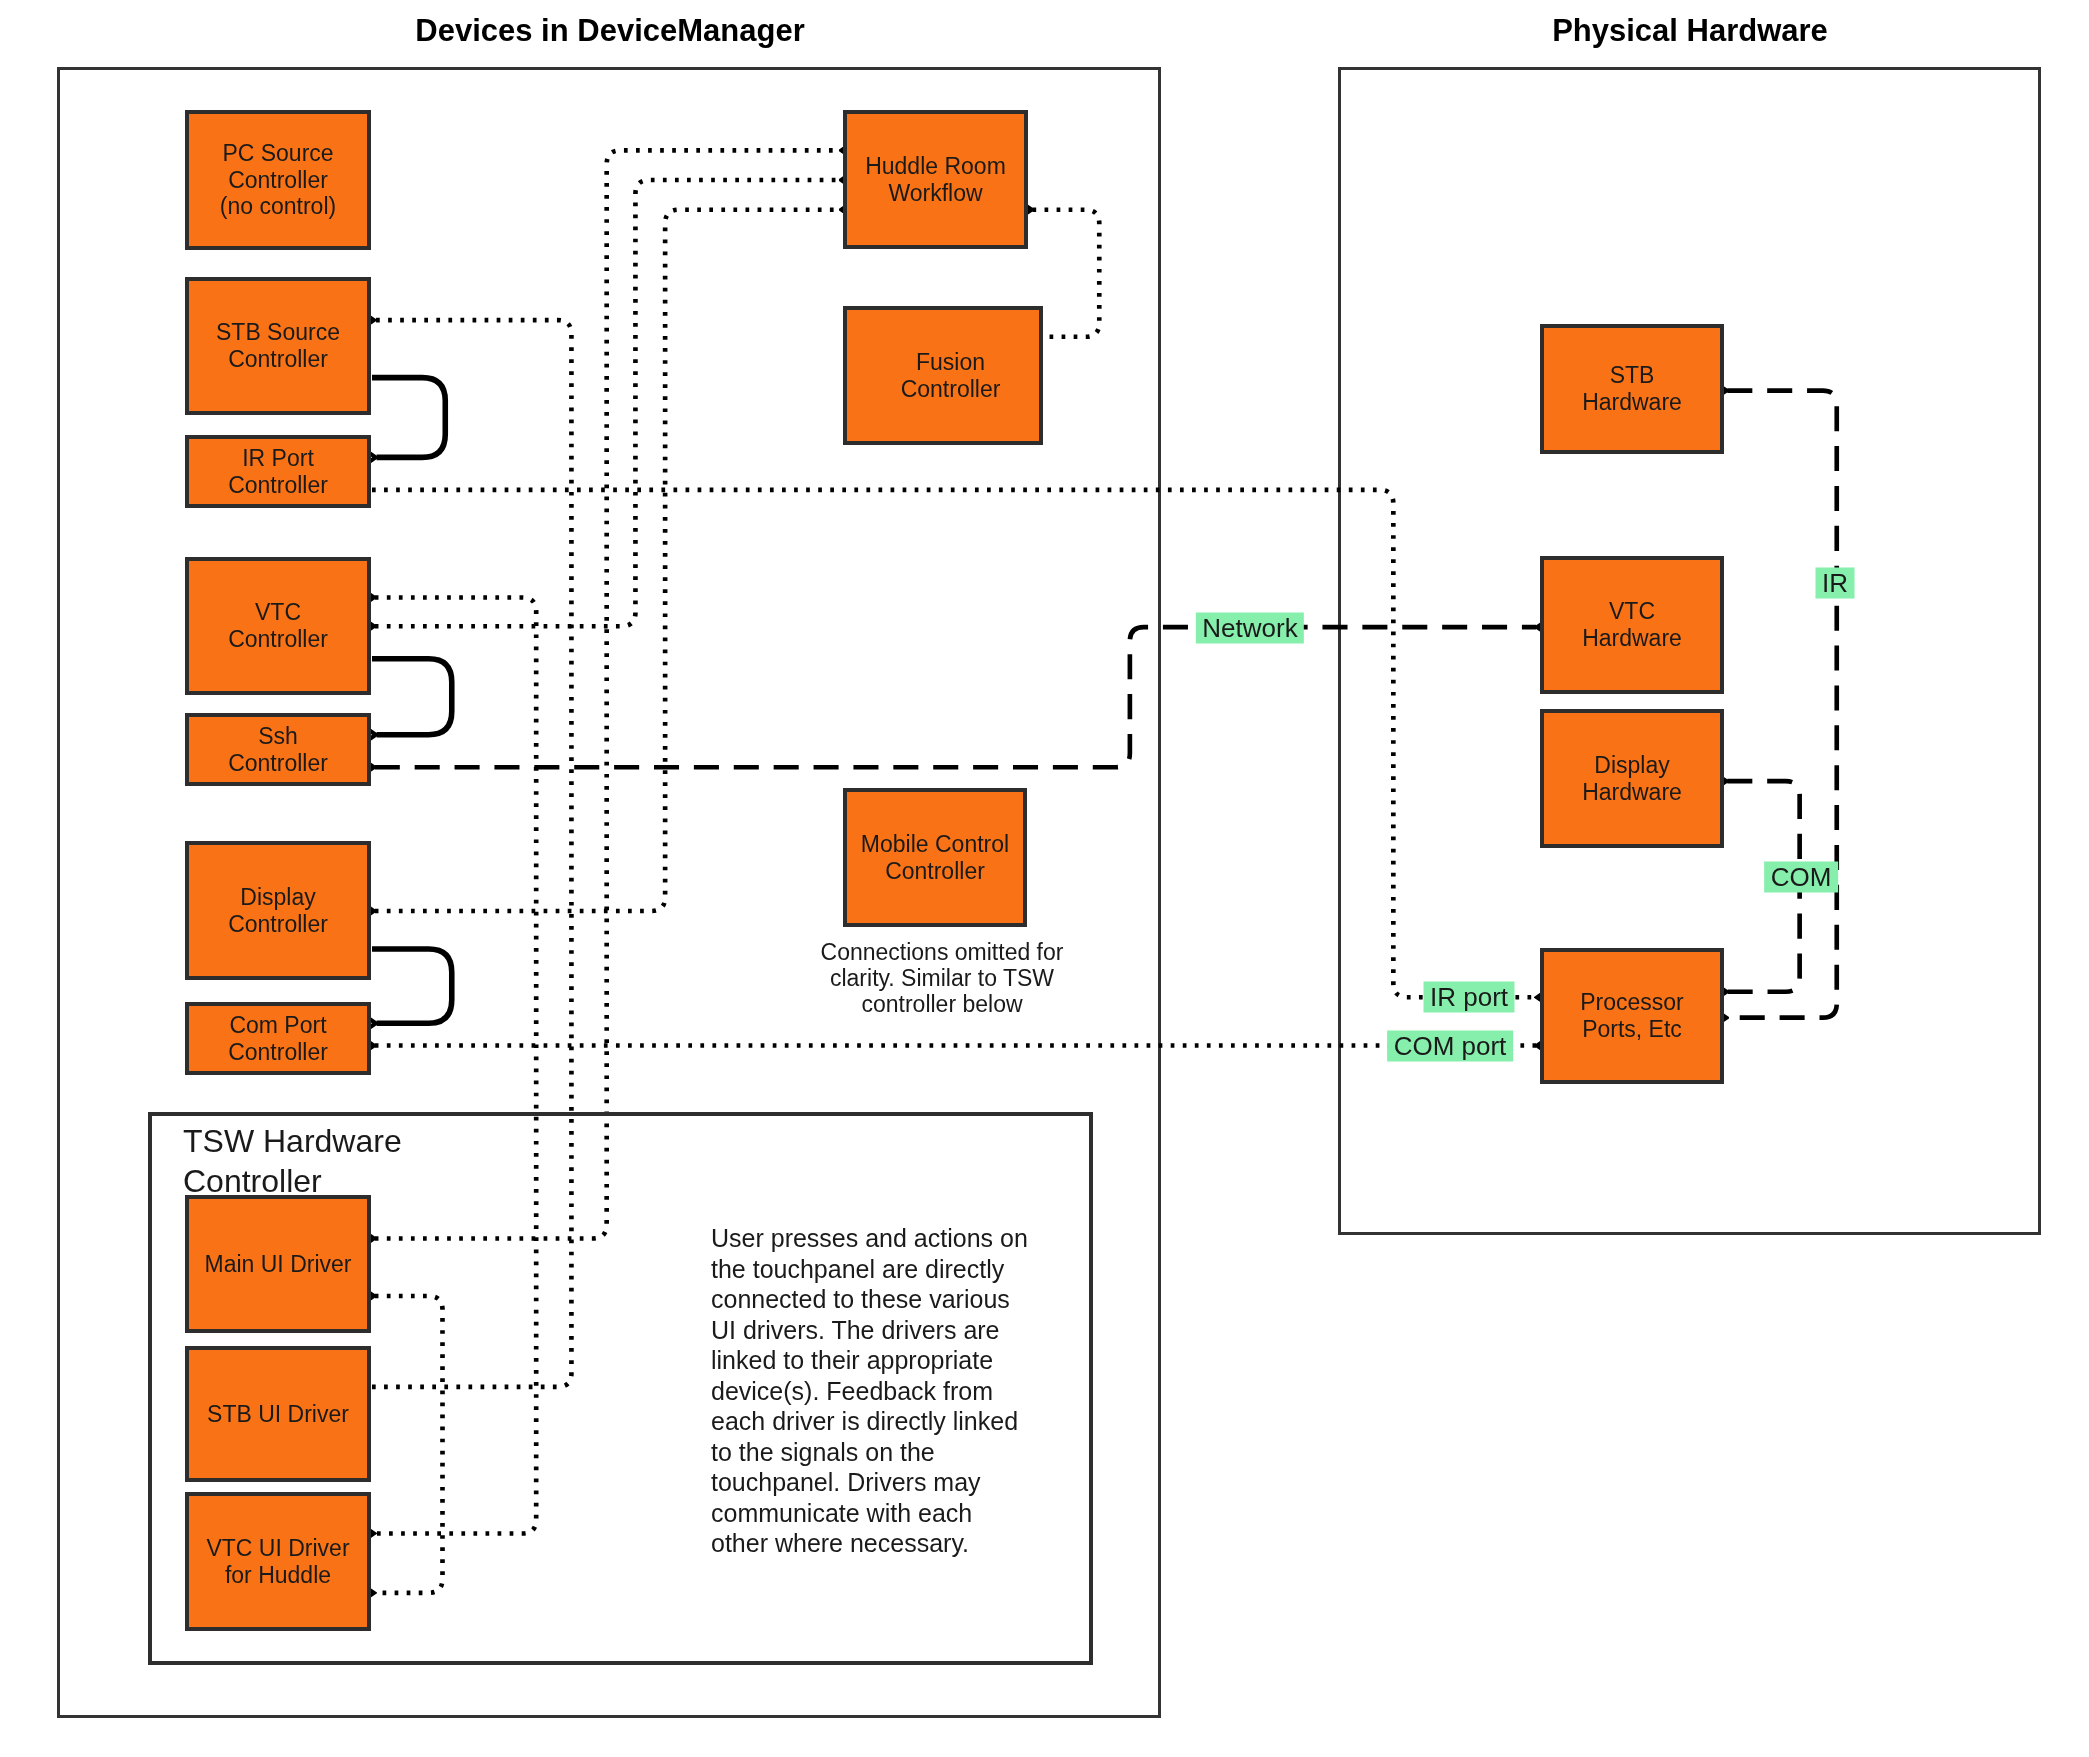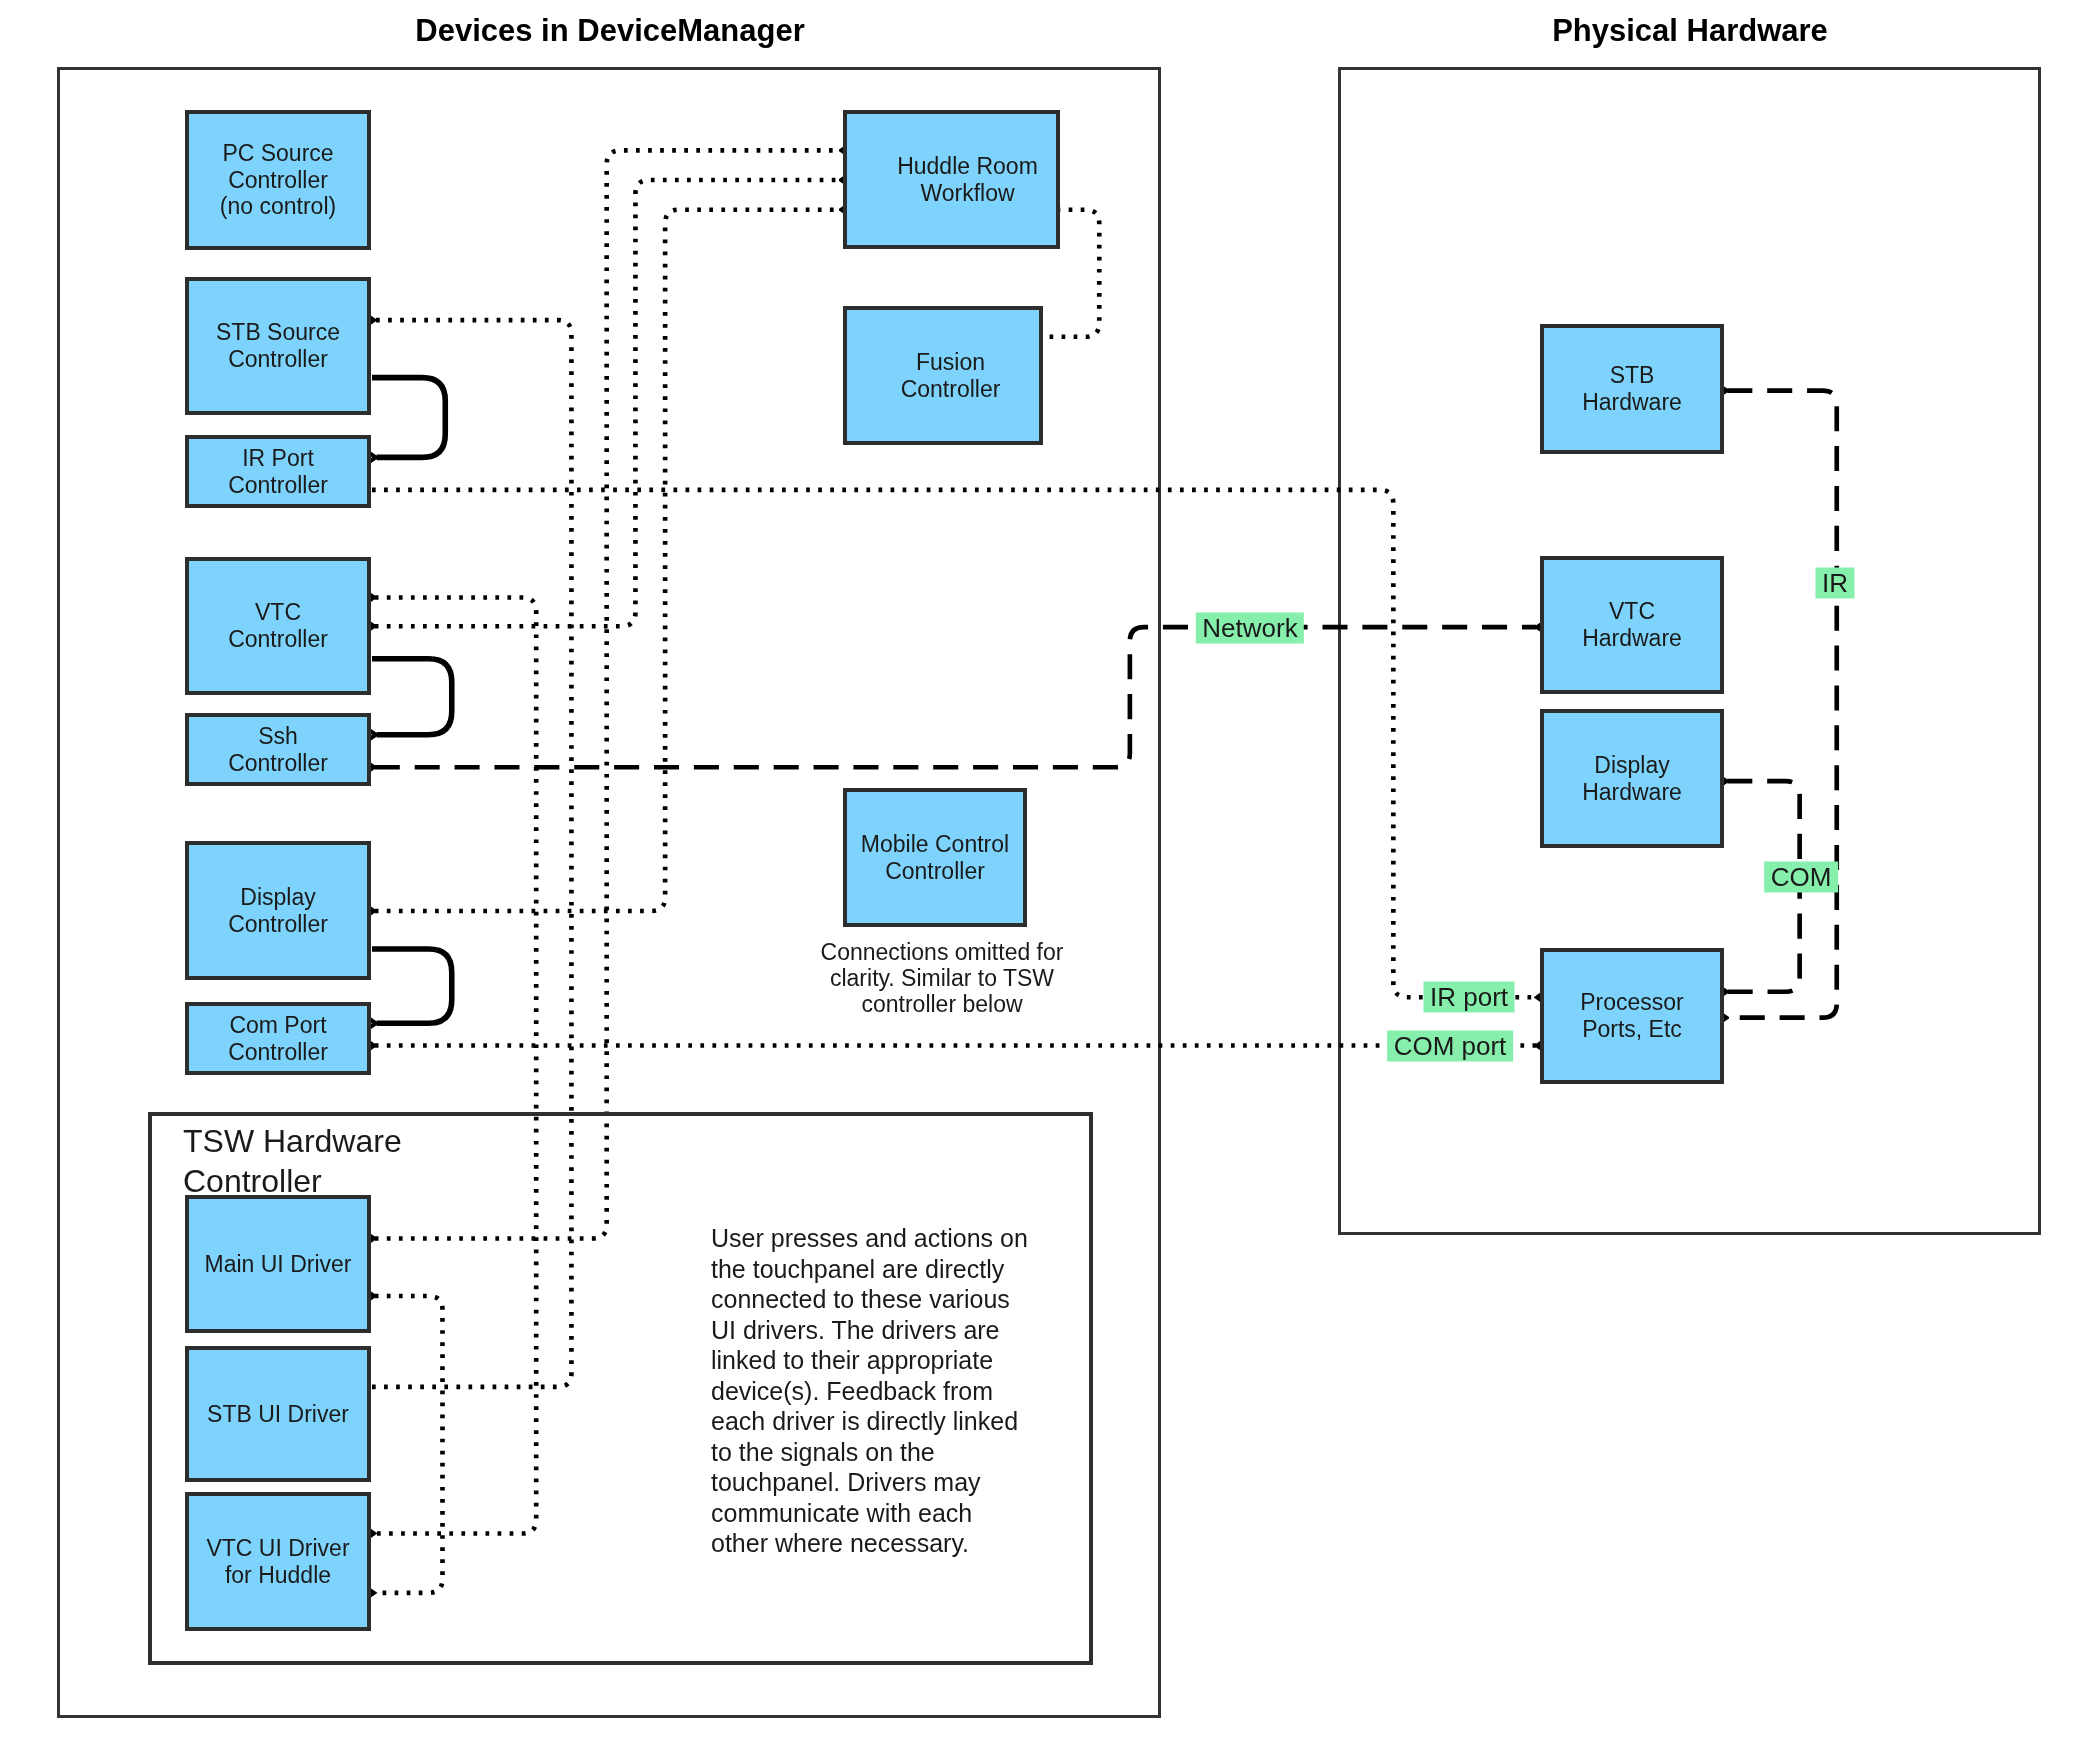--- a/index.html
+++ b/index.html
@@ -8,21 +8,21 @@
     width:2090px;height:1758px;
     background:#ffffff;
     font-family:"Liberation Sans",sans-serif;
     color:#1a1a1a;
     overflow:hidden;
   }
   svg.wires{position:absolute;left:0;top:0;z-index:1;}
   .outer-box{position:absolute;border:3.7px solid #333333;background:transparent;z-index:0;}
   .outer-box.tsw{border-width:4.6px;border-color:#2e2e2e;z-index:1;}
   .node{
-    position:absolute;border:4.6px solid #2d2d2d;background:#7dd3fc;z-index:2;
+    position:absolute;border:4.6px solid #2d2d2d;background:#f97316;z-index:2;
     display:flex;align-items:center;justify-content:center;
     text-align:center;font-size:23px;line-height:1.16;white-space:pre-line;
   }
   .diagram-title{
     position:absolute;z-index:3;text-align:center;
     font-size:31px;font-weight:bold;white-space:pre;color:#000000;
   }
   .tsw-label{
     position:absolute;z-index:3;font-size:32px;line-height:1.25;white-space:pre-line;
   }
@@ -94,21 +94,21 @@
 Controller</div>
   <div class="node" style="left:185px;top:557px;width:178px;height:130px;">VTC
 Controller</div>
   <div class="node" style="left:185px;top:713px;width:178px;height:65px;">Ssh
 Controller</div>
   <div class="node" style="left:185px;top:841px;width:178px;height:131px;">Display
 Controller</div>
   <div class="node" style="left:185px;top:1002px;width:178px;height:65px;">Com Port
 Controller</div>
 
-  <div class="node" style="left:843px;top:110px;width:177px;height:131px;padding-left:32px;">Huddle Room
+  <div class="node" style="left:843px;top:110px;width:177px;height:131px;">Huddle Room
 Workflow</div>
   <div class="node" style="left:843px;top:306px;width:177px;height:131px;padding-left:15px;">Fusion
 Controller</div>
   <div class="node" style="left:843px;top:788px;width:176px;height:131px;text-align:center;">Mobile Control
 Controller</div>
   <div class="note-text" style="left:812px;top:939px;width:260px;">Connections omitted for
 clarity. Similar to TSW
 controller below</div>
 
   <div class="node" style="left:185px;top:1195px;width:178px;height:130px;">Main UI Driver</div>

